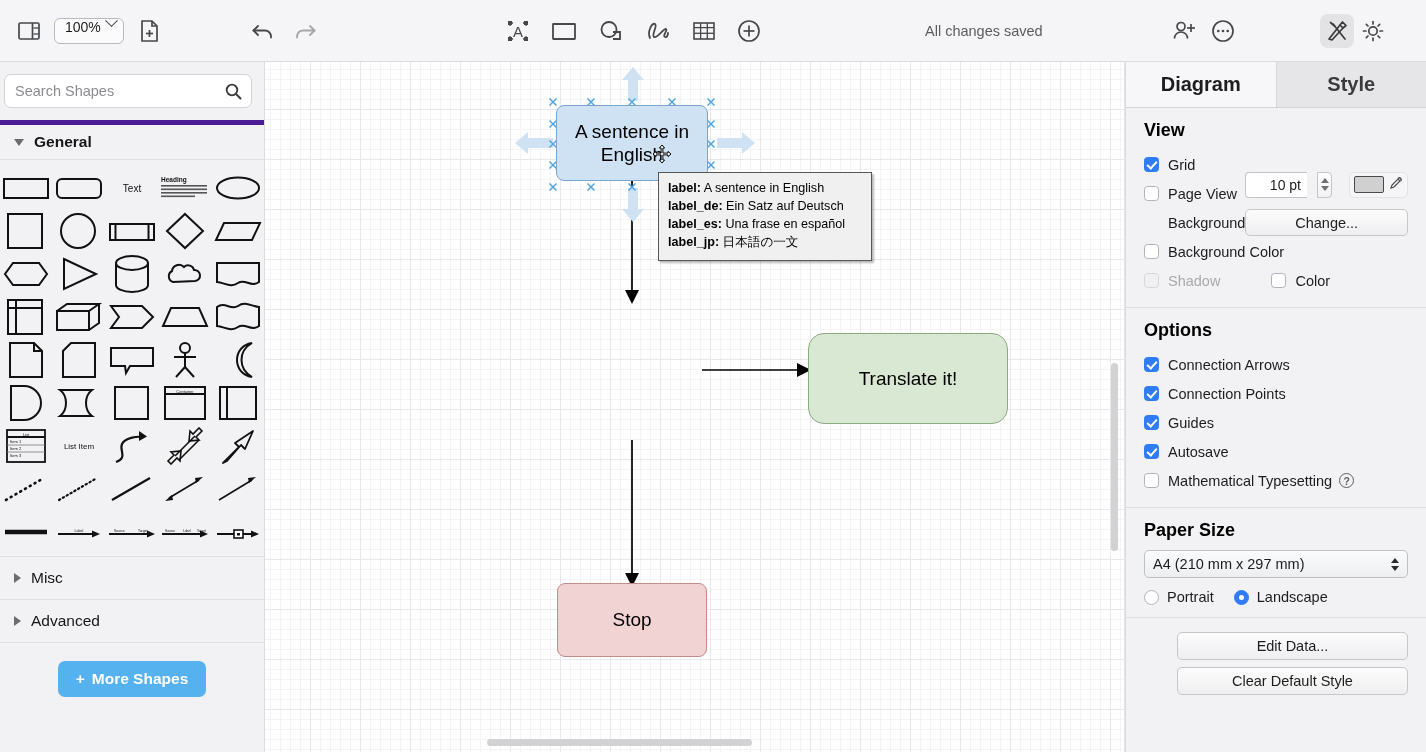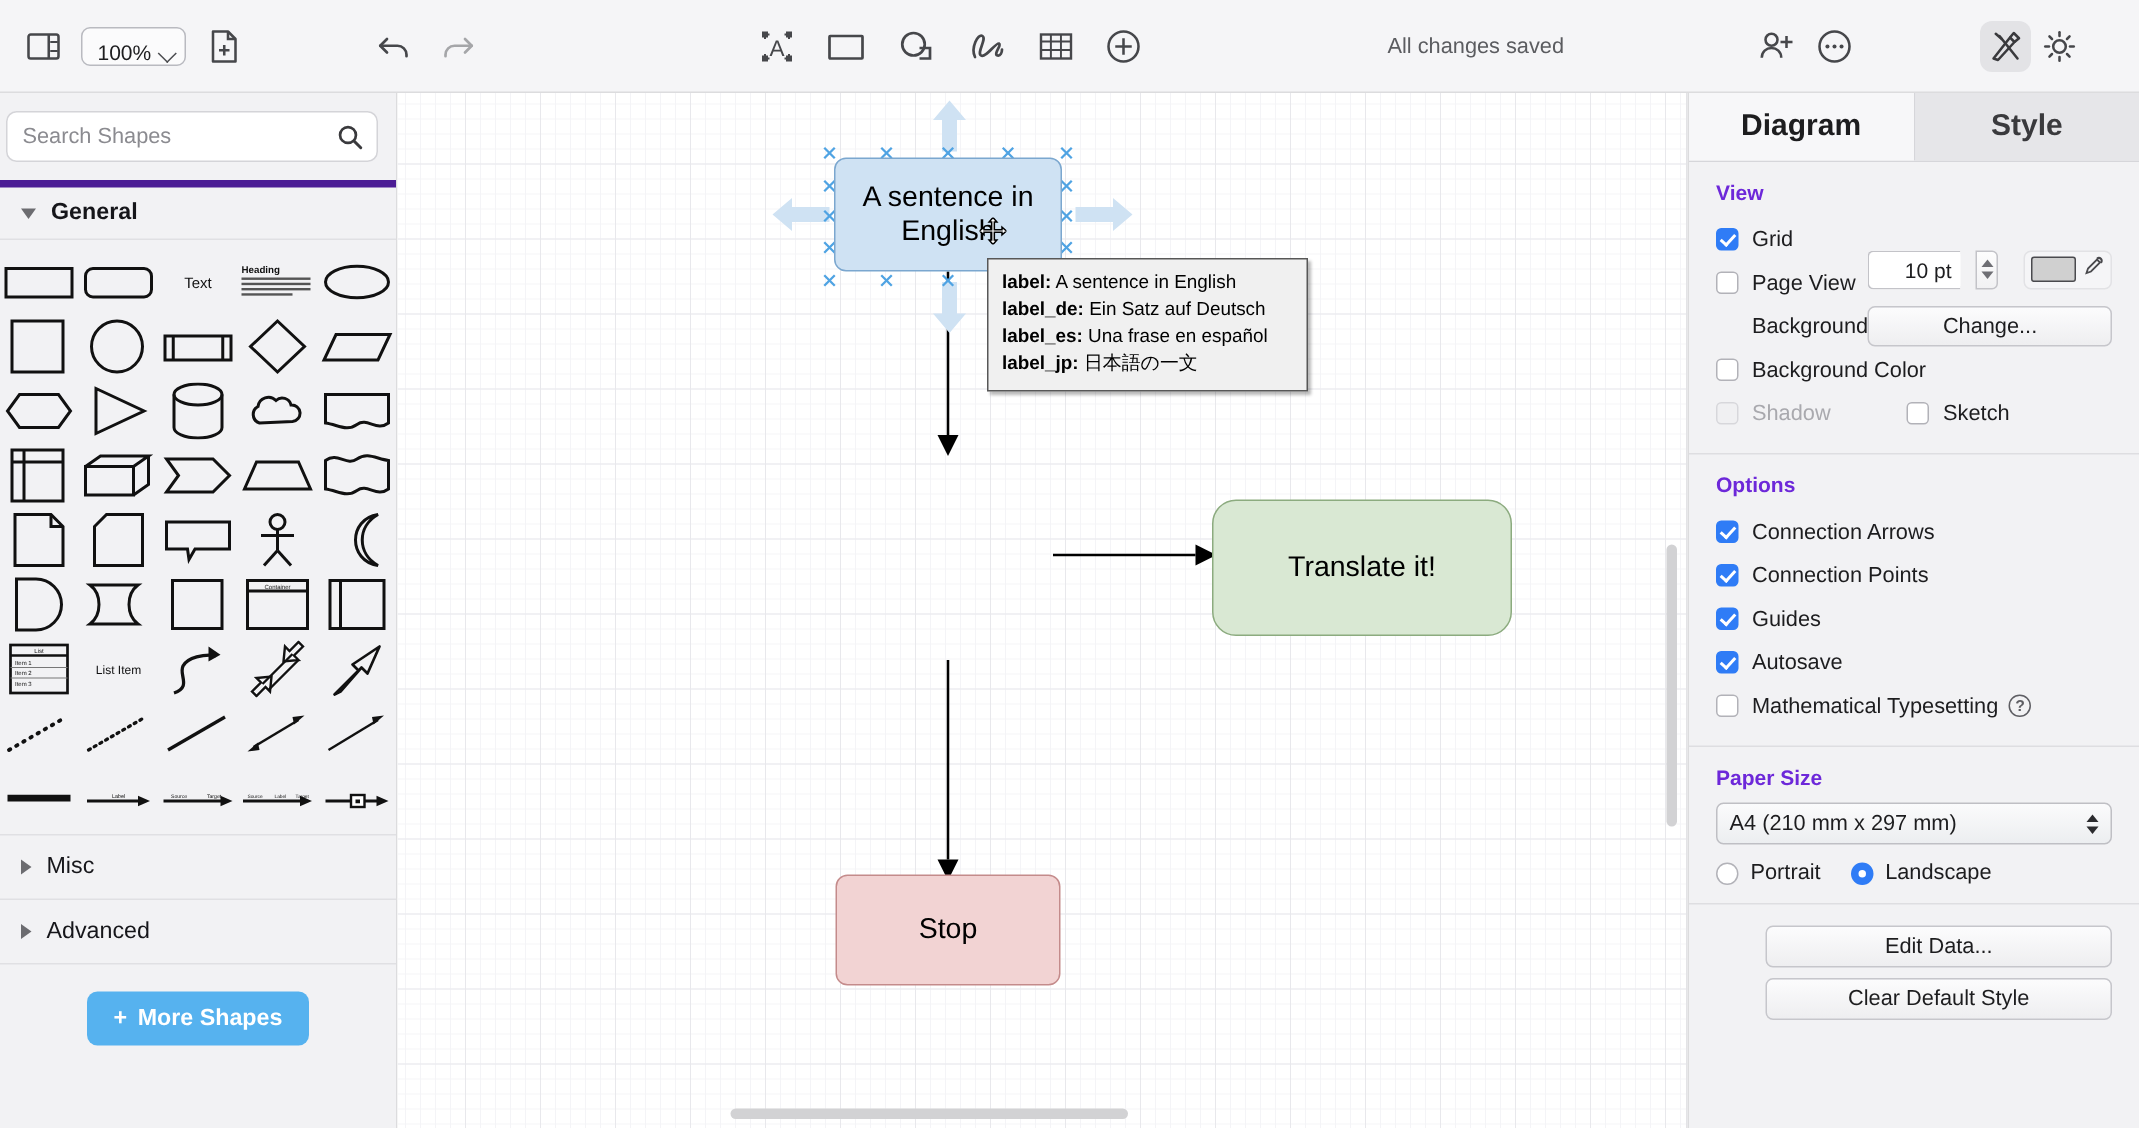--- a/index.html
+++ b/index.html
@@ -20,21 +20,21 @@
     display: flex; align-items: center;
   }
   .tb-icon {
     color: #46474b; display: flex; align-items: center; justify-content: center;
     cursor: default;
   }
   .zoom-pill {
     height: 26px; min-width: 70px; padding: 0 7px 0 10px;
     border: 1px solid #b9bac0; border-radius: 6px;
     background: #fbfbfc;
-    display: flex; align-items: flex-end; gap: 6px;
+    display: flex; align-items: flex-start; gap: 6px;
     font-size: 14px; color: #1d1d1f;
   }
   .chev { width: 9px; height: 9px; border-right: 1.6px solid #4a4b4f; border-bottom: 1.6px solid #4a4b4f;
           transform: rotate(45deg) translate(-2px,-2px); }
   .saved-text { font-size: 14.5px; color: #5b5c60; }
 
   .tb-square-btn {
     width: 34px; height: 34px; border-radius: 8px;
     display:flex; align-items:center; justify-content:center;
   }
@@ -158,21 +158,21 @@
   .tabs { display:flex; height: 46px; border-bottom: 1px solid #d6d6da; }
   .tab {
     flex:1; display:flex; align-items:center; justify-content:center;
     font-size: 20px; font-weight: 700; color: #3a3a3d;
     background: #e6e6e9;
   }
   .tab.active { background: #f7f7f9; color:#1d1d1f; }
   .tab:first-child { border-right: 1px solid #d6d6da; }
 
   .sect { padding: 12px 18px 12px 18px; border-bottom: 1px solid #dedee1; }
-  .sect-title { font-size: 14px; font-weight: 700; color:#6d28d9; margin-bottom: 9px; }
+  .sect-title { font-size: 18px; font-weight: 700; color:#000000; margin-bottom: 9px; }
   .row { display:flex; align-items:center; height: 29px; }
   .cb {
     width: 15px; height: 15px; border-radius: 3.5px;
     border: 1px solid #b2b2b8; background: #fff; margin-right: 9px;
     flex: 0 0 auto; position: relative;
   }
   .cb.on { background: #2f7cf6; border-color: #2f7cf6; }
   .cb.on:after {
     content:""; position:absolute; left:4.3px; top:1.2px;
     width:4px; height:8px; border:solid #fff; border-width:0 2px 2px 0;
@@ -853,21 +853,21 @@
 
       <div class="row">
         <span class="cb"></span>
         <span class="lbl">Background Color</span>
       </div>
 
       <div class="row">
         <span class="cb dis"></span>
         <span class="lbl dis">Shadow</span>
         <span class="cb" style="margin-left:51px;"></span>
-        <span class="lbl">Sketch</span>
+        <span class="lbl">Color</span>
       </div>
     </div>
 
     <div class="sect">
       <div class="sect-title">Options</div>
 
       <div class="row">
         <span class="cb on"></span>
         <span class="lbl">Connection Arrows</span>
       </div>

